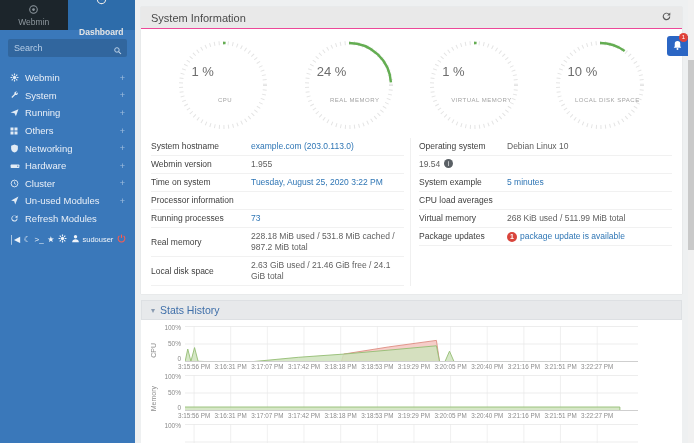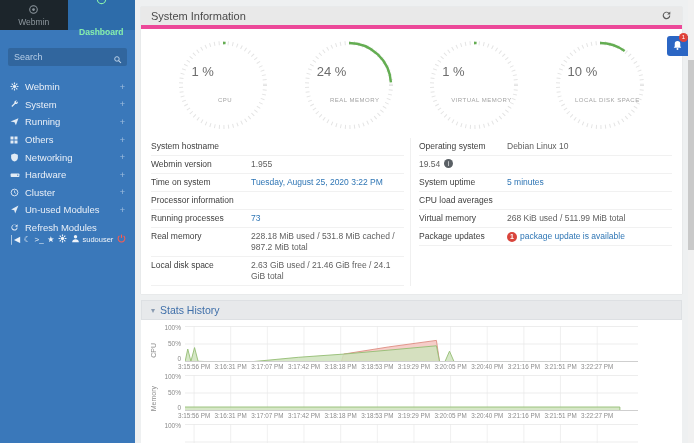--- a/index.html
+++ b/index.html
@@ -4,53 +4,53 @@
 <style>
   * { box-sizing: border-box; margin: 0; padding: 0; }
   html,body { width: 694px; height: 443px; overflow: hidden; }
   body { font-family: "Liberation Sans", sans-serif; background: #eef0f1; position: relative; }
 
   
   .sidebar { position: absolute; left: 0; top: 0; width: 135px; height: 443px; background: #3a78ba; }
   .tabs { display: flex; height: 30px; }
   .tab { flex: 1; display: flex; flex-direction: column; align-items: center; justify-content: center; gap: 1px; cursor: pointer; }
   .tab.inactive { background: #1c252b; color: #8d979e; }
-  .tab.active { background: #2d6caa; color: #86efac; font-weight: bold; gap: 22px; }
+  .tab.active { background: #2d6caa; color: #e5e5e5; font-weight: bold; gap: 22px; }
   .tab .tab-label { font-size: 8.5px; }
   .tab .ic { height: 12px; display: flex; align-items: center; }
-  .search-row { margin: 16px 8px 4px 8px; position: relative; }
+  .search-row { margin: 7px 8px 4px 8px; position: relative; }
   .search-input { width: 100%; height: 18px; background: rgba(0,0,0,0.15); border: none; border-radius: 2px; color: #dbe7f5; font-size: 9px; padding: 0 18px 0 6px; outline: none; }
   .search-input::placeholder { color: #b6cde6; }
   .search-icon { position: absolute; right: 5px; top: 4px; color: #c9dbee; }
   .menu { margin-top: 12px; }
   .menu-item { height: 17.6px; display: flex; align-items: center; padding: 0 10px; color: #e9eff7; font-size: 9.5px; cursor: pointer; }
   .menu-item .mi-icon { width: 15px; color: rgba(255,255,255,0.85); display: flex; align-items: center; font-size: 9px; }
   .menu-item .plus { margin-left: auto; color: rgba(255,255,255,0.5); font-size: 9px; }
   .side-toolbar { position: absolute; top: 231px; left: 0; right: 0; display: flex; align-items: center; justify-content: space-between; padding: 0 9px; color: rgba(255,255,255,0.92); height: 16px; }
   .side-toolbar .tb { font-size: 8px; display: flex; align-items: center; gap: 3px; cursor: pointer; }
   .user-label { font-size: 7.5px; }
   .tb.power { color: #ff5a4d; }
 
   
   .main { position: absolute; left: 135px; top: 0; right: 6px; bottom: 0; }
   .panel { margin: 7px 6px 0 6px; background: #fff; box-shadow: 0 0 1px rgba(0,0,0,0.15); }
-  .panel-header { height: 22px; background: #e9e9e9; border-bottom: 4px solid #ec4899; display: flex; align-items: center; padding: 0 10px; font-size: 11px; color: #4a4a4a; }
+  .panel-header { height: 22px; background: #e9e9e9; border-bottom: 1px solid #ec4899; display: flex; align-items: center; padding: 0 10px; font-size: 11px; color: #4a4a4a; }
   .refresh-btn { margin-left: auto; color: #5a5a5a; font-size: 12px; cursor: pointer; line-height: 1; }
 
   .gauges { display: flex; justify-content: space-evenly; padding: 7px 6px 2px 6px; }
   .gauge { width: 98px; height: 98px; position: relative; }
   .gauge svg { position: absolute; left: 2px; top: 2px; }
   .gauge-value { position: absolute; left: 17px; top: 28px; font-size: 13px; color: #6d6d6d; }
   .gauge-label { position: absolute; left: 50%; top: 61px; transform: translateX(-38%); font-size: 6px; color: #a3a3a3; letter-spacing: 0.5px; white-space: nowrap; }
 
   .info-tables { display: flex; padding: 2px 10px 8px 10px; }
   .itable { flex: 1; }
   .itable.left { border-right: 1px solid #f0f0f0; padding-right: 6px; }
   .itable.right { padding-left: 8px; }
-  .irow { display: flex; border-bottom: 1px solid #f1f1f1; padding: 3px 0; font-size: 8.5px; line-height: 1.3; }
+  .irow { display: flex; border-bottom: 1px solid #f1f1f1; padding: 3px 0; font-size: 8.5px; line-height: 1.3; align-items: center; }
   .ilabel { color: #3e3e3e; flex: none; }
   .itable.left .ilabel { width: 100px; }
   .itable.right .ilabel { width: 88px; }
   .ivalue { color: #5f5f5f; flex: 1; }
   .ivalue.link { color: #2f76b5; cursor: pointer; }
   .badge-red { display: inline-block; background: #d9453c; color: #fff; width: 10px; height: 10px; border-radius: 50%; font-size: 7px; font-weight: bold; text-align: center; line-height: 10px; margin-right: 3px; }
   .info-dot { display: inline-block; margin-left: 4px; width: 9px; height: 9px; border-radius: 50%; background: #5a6065; color: #fff; font-size: 6.5px; line-height: 9px; text-align: center; vertical-align: 1px; cursor: pointer; }
 
   .stats-header { height: 20px; background: #e7e9eb; border: 1px solid #dde0e3; display: flex; align-items: center; gap: 5px; padding: 0 9px; font-size: 10.5px; color: #3f6fa9; cursor: pointer; }
   .chev { font-size: 8px; color: #8a9bb0; }
@@ -275,20 +275,21 @@
           </svg>
         <span class="gauge-value">10 %</span>
         <span class="gauge-label">LOCAL DISK SPACE</span>
       </div>
     </div>
 
     <div class="info-tables">
       <div class="itable left" id="itable-left">
           <div class="irow">
             <span class="ilabel">System hostname</span>
+            <span class="ivalue link">example.com (203.0.113.0)</span>
           </div>
           <div class="irow">
             <span class="ilabel">Webmin version</span>
             <span class="ivalue">1.955</span>
           </div>
           <div class="irow">
             <span class="ilabel">Time on system</span>
             <span class="ivalue link">Tuesday, August 25, 2020 3:22 PM</span>
           </div>
           <div class="irow">
@@ -309,21 +310,21 @@
         </div>
       <div class="itable right" id="itable-right">
           <div class="irow">
             <span class="ilabel">Operating system</span>
             <span class="ivalue">Debian Linux 10</span>
           </div>
           <div class="irow">
             <span class="ivalue">19.54<span class="info-dot">i</span></span>
           </div>
           <div class="irow">
-            <span class="ilabel">System uptime</span>
+            <span class="ilabel">System example</span>
             <span class="ivalue link">5 minutes</span>
           </div>
           <div class="irow">
             <span class="ilabel">CPU load averages</span>
           </div>
           <div class="irow">
             <span class="ilabel">Virtual memory</span>
             <span class="ivalue">268 KiB used / 511.99 MiB total</span>
           </div>
           <div class="irow">

